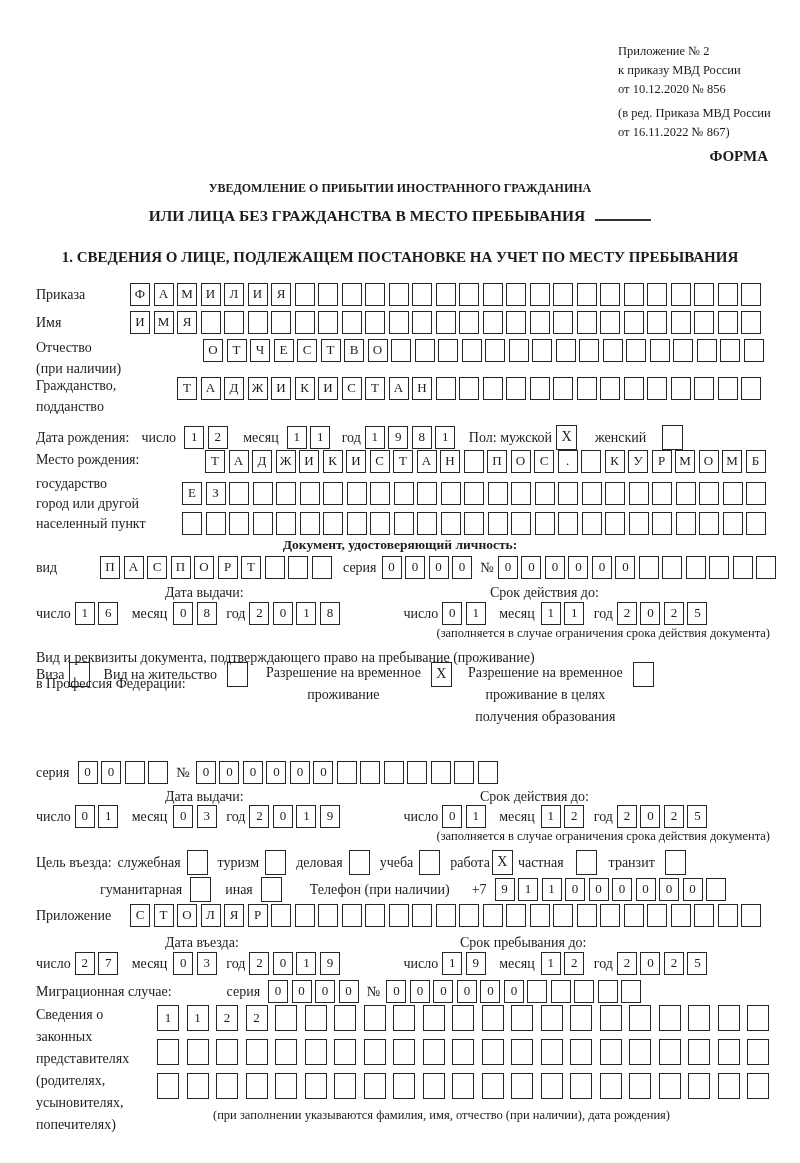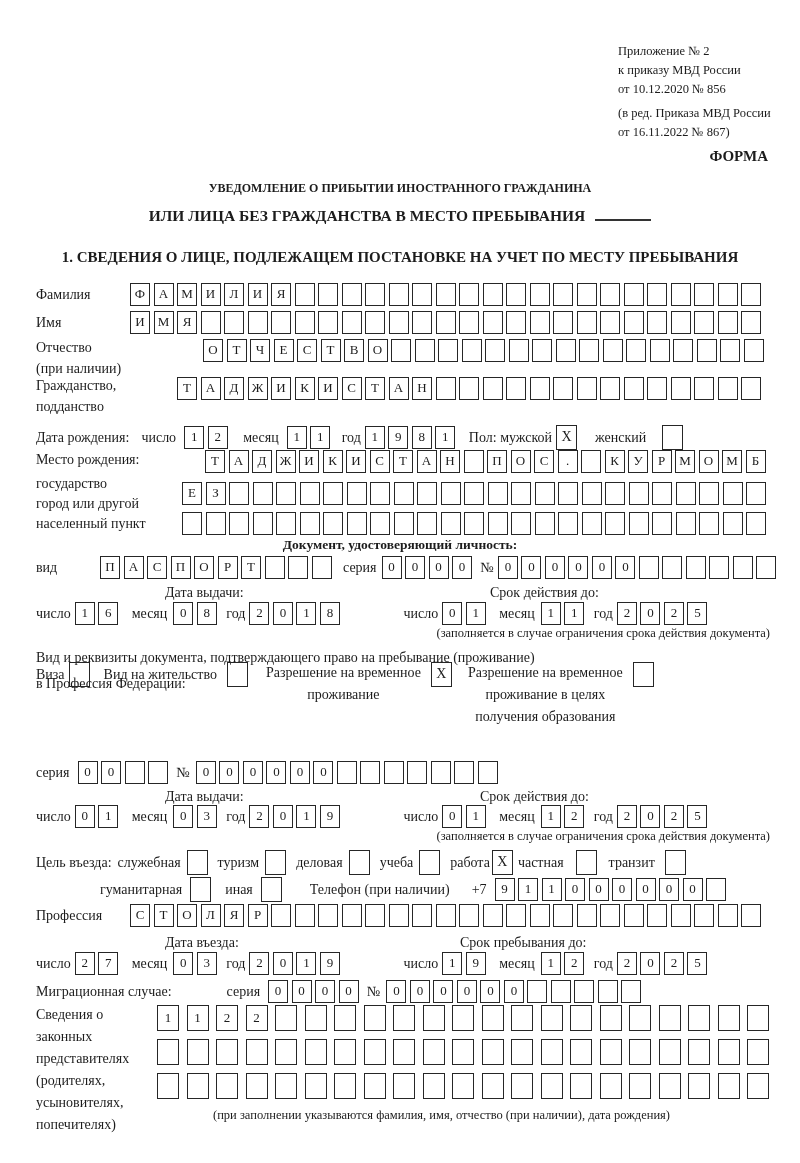--- a/index.html
+++ b/index.html
@@ -36,21 +36,21 @@
 <div class="abs b" style="right:32px;top:148px;font-size:15px">ФОРМА</div>
 
 <div class="abs b center" style="left:0;right:0;top:181px;font-size:12px">УВЕДОМЛЕНИЕ О ПРИБЫТИИ ИНОСТРАННОГО ГРАЖДАНИНА</div>
 <div class="abs b center" style="left:0;right:0;top:205px;font-size:15.5px">
   <span>ИЛИ ЛИЦА БЕЗ ГРАЖДАНСТВА В МЕСТО ПРЕБЫВАНИЯ</span><span class="uline"></span>
 </div>
 
 <div class="abs b center" style="left:0;right:0;top:249px;font-size:15px">1. СВЕДЕНИЯ О ЛИЦЕ, ПОДЛЕЖАЩЕМ ПОСТАНОВКЕ НА УЧЕТ ПО МЕСТУ ПРЕБЫВАНИЯ</div>
 
 <div class="abs row" style="left:36px;top:283px">
-  <span class="lbl" style="width:94px">Фамилия</span>
+  <span class="lbl" style="width:94px">Приказа</span>
   <span class="cells">
       <span class="cell">Ф</span>
       <span class="cell">А</span>
       <span class="cell">М</span>
       <span class="cell">И</span>
       <span class="cell">Л</span>
       <span class="cell">И</span>
       <span class="cell">Я</span>
       <span class="cell"></span>
       <span class="cell"></span>
@@ -480,21 +480,21 @@
       <span class="cell">0</span>
       <span class="cell">0</span>
       <span class="cell">0</span>
       <span class="cell">0</span>
       <span class="cell">0</span>
       <span class="cell"></span>
     </span>
 </div>
 
 <div class="abs row" style="left:36px;top:904px">
-  <span class="lbl" style="width:94px">Профессия</span>
+  <span class="lbl" style="width:94px">Приложение</span>
   <span class="cells">
       <span class="cell">С</span>
       <span class="cell">Т</span>
       <span class="cell">О</span>
       <span class="cell">Л</span>
       <span class="cell">Я</span>
       <span class="cell">Р</span>
       <span class="cell"></span>
       <span class="cell"></span>
       <span class="cell"></span>

